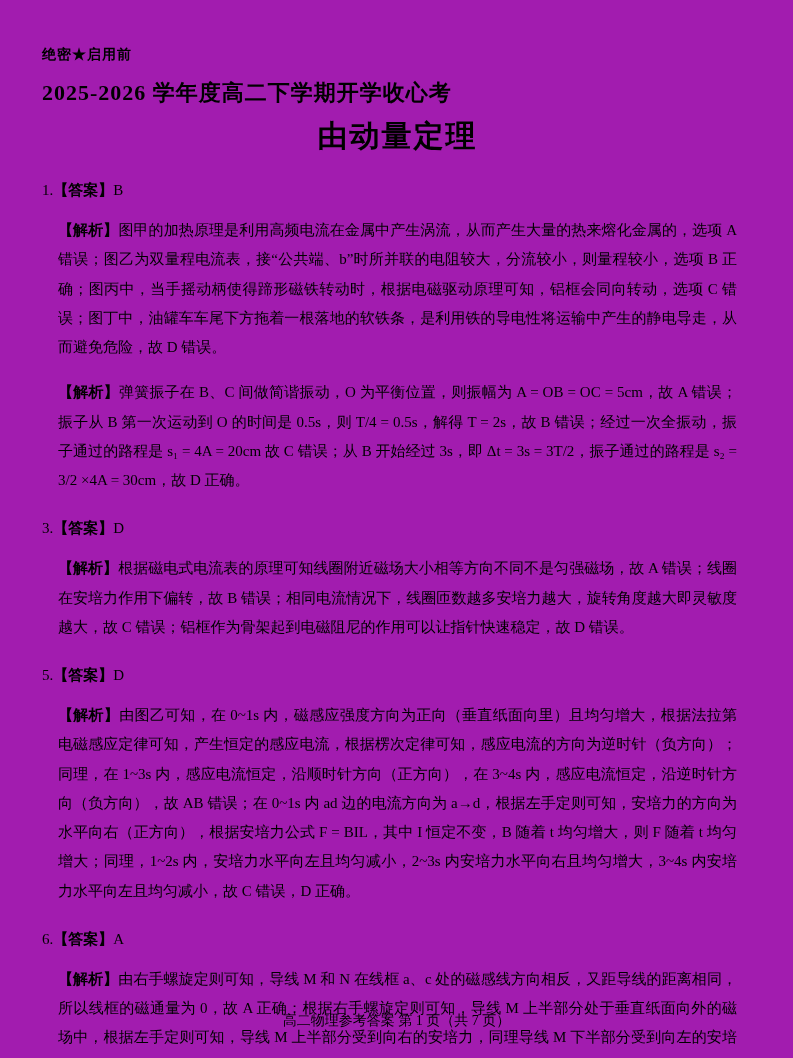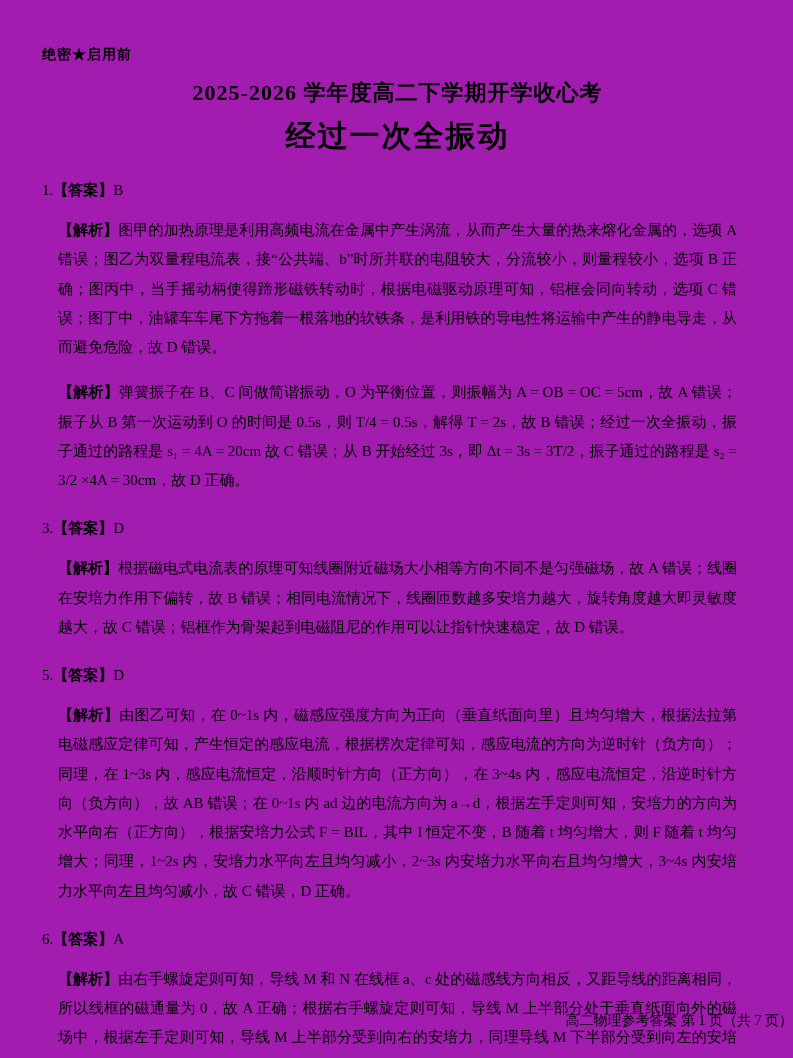--- a/index.html
+++ b/index.html
@@ -17,21 +17,21 @@
     font-family: "Liberation Serif", "DejaVu Serif", serif;
     padding: 46px 40px 60px 42px;
     overflow: hidden;
   }
   .classification {
     font-size: 14px;
     font-weight: bold;
     letter-spacing: 1px;
   }
   .title {
-    text-align: center;
+    text-align: left;
     font-size: 22px;
     font-weight: bold;
     margin-top: 14px;
     letter-spacing: 1px;
   }
   .subtitle {
     text-align: center;
     font-size: 30px;
     font-weight: bold;
     margin-top: 8px;
@@ -58,34 +58,34 @@
     font-size: 15px;
     line-height: 1.95;
     text-align: justify;
     margin: 16px;
   }
   .footer {
     position: absolute;
     left: 0;
     right: 0;
     bottom: 28px;
-    text-align: right;
+    text-align: center;
     font-size: 14px;
   }
 </style>
 </head>
 <body>
 
 <div class="page">
 
   <div class="classification">绝密★启用前</div>
 
   <div class="title">2025-2026 学年度高二下学期开学收心考</div>
 
-  <div class="subtitle">经过一次全振动</div>
+  <div class="subtitle">由动量定理</div>
 
   <div class="item">
     <div class="answer-line">
       <span class="num">1.</span><span class="tag">【答案】</span><span class="answer-letter">B</span>
     </div>
     <p class="analysis">
       <span class="tag">【解析】</span><span>图甲的加热原理是利用高频电流在金属中产生涡流，从而产生大量的热来熔化金属的，选项 A 错误；图乙为双量程电流表，接“公共端、b”时所并联的电阻较大，分流较小，则量程较小，选项 B 正确；图丙中，当手摇动柄使得蹄形磁铁转动时，根据电磁驱动原理可知，铝框会同向转动，选项 C 错误；图丁中，油罐车车尾下方拖着一根落地的软铁条，是利用铁的导电性将运输中产生的静电导走，从而避免危险，故 D 错误。</span>
     </p>
   </div>
 

